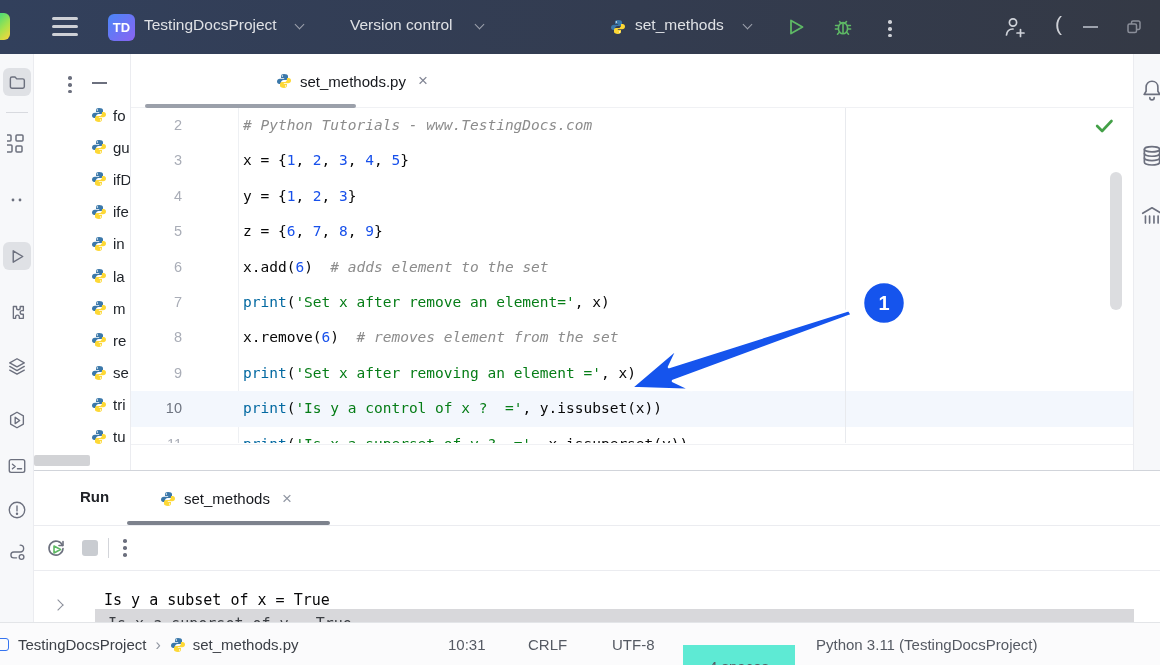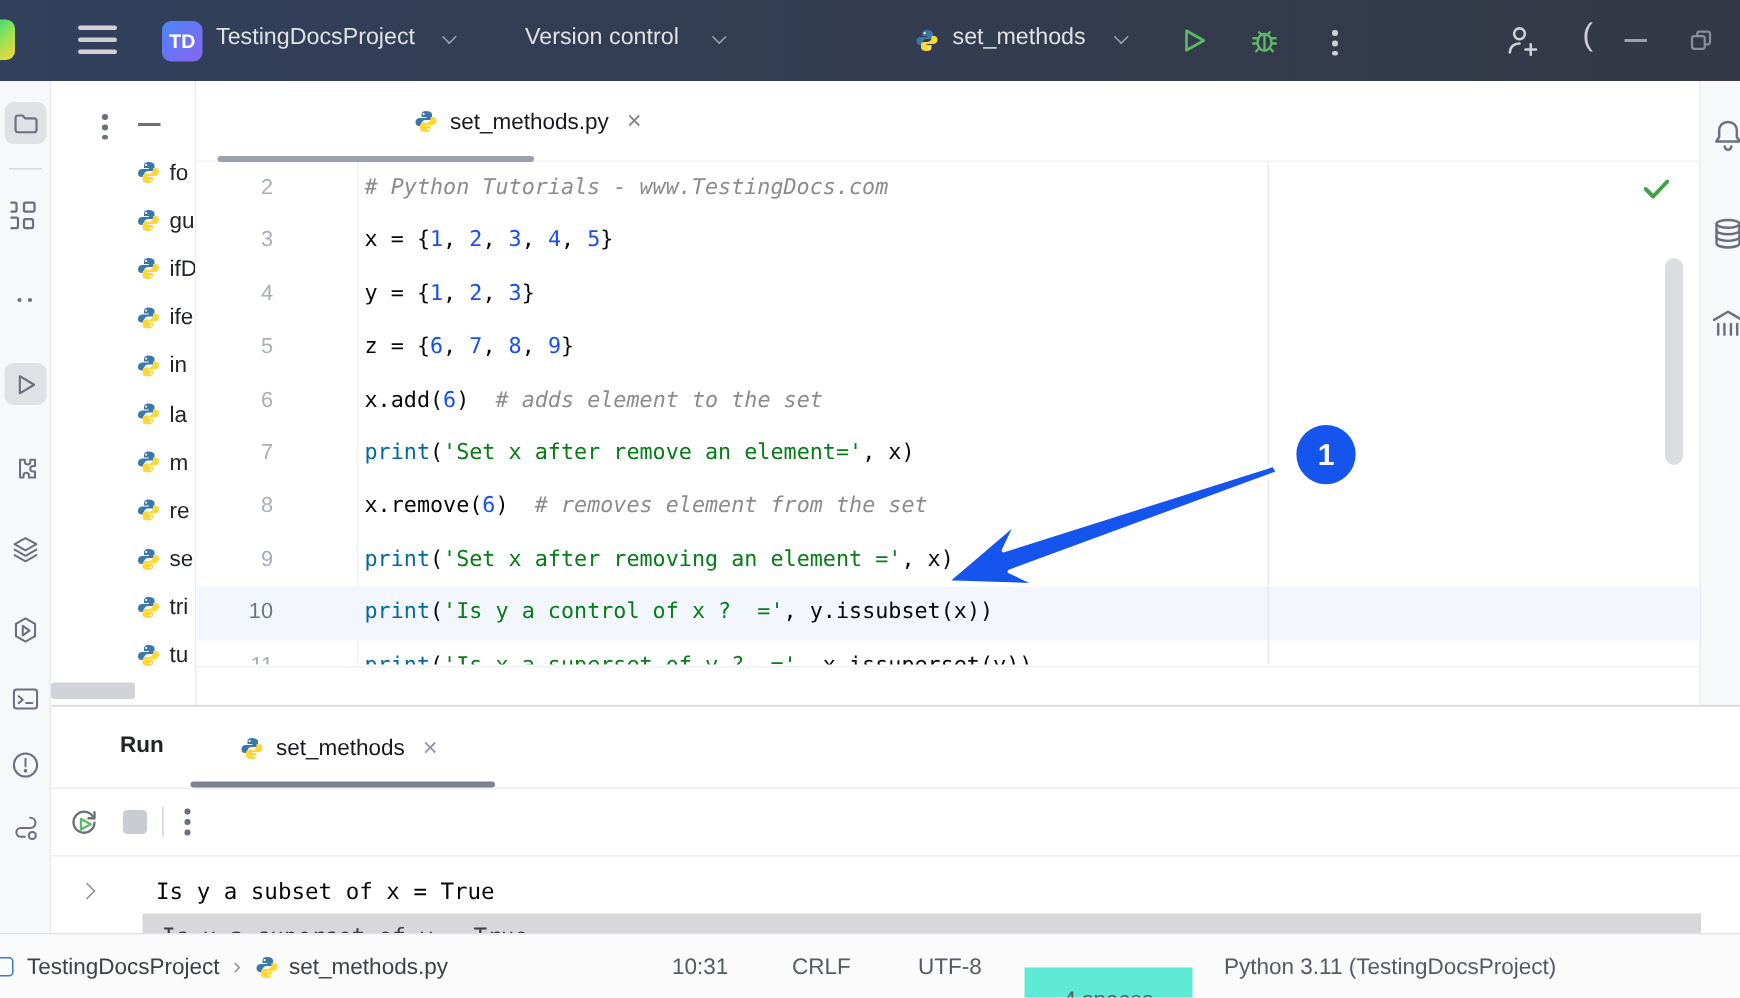--- a/index.html
+++ b/index.html
@@ -81,21 +81,21 @@
     border-top:1px solid #d1d4da; }
   #run-header { position:relative; height:55px; border-bottom:1px solid #ebecf0; }
   #run-title { position:absolute; left:46px; top:17px; font-size:15px; font-weight:bold; color:#212328; }
   #run-tab { position:absolute; left:126px; top:0; height:55px; display:flex; align-items:center; cursor:pointer; }
   #run-tab .pyico { width:16px; height:16px; }
   #run-tab .tab-label { margin-left:8px; font-size:15px; color:#16181d; }
   #run-tab-underline { position:absolute; left:93px; top:50px; width:203px; height:4px; border-radius:2px; background:#7d828d; }
   #run-toolbar { position:relative; height:45px; border-bottom:1px solid #ebecf0; display:flex; align-items:center; }
   .tb-div { width:1px; height:20px; background:#d3d5da; margin:0 10px; }
   #console { position:relative; height:51px; overflow:hidden; font-family:"DejaVu Sans Mono", monospace; font-size:15px; }
-  .con-row1 { position:absolute; left:0; top:8px; height:30px; width:100%; display:flex; align-items:center; }
+  .con-row1 { position:absolute; left:0; top:8px; height:30px; width:100%; display:flex; align-items:flex-end; }
   .fold-chev { margin-left:20px; width:8px; height:8px; border-right:1.7px solid #8a8e99; border-bottom:1.7px solid #8a8e99; transform:rotate(-45deg); }
   .con-text { margin-left:42px; color:#070708; }
   .con-row2 { position:absolute; left:61px; top:38px; height:30px; right:26px; background:#d8d8db;
     display:flex; align-items:center; }
   .con-row2 .con-text { margin-left:13px; color:#3c3f44; }
 
   
   #status-bar { position:absolute; left:0; top:622px; width:1160px; height:43px; background:#fbfbfc;
     border-top:1px solid #e3e5e8; font-size:15px; color:#555a63; }
   #crumbs { position:absolute; left:0; top:0; height:43px; display:flex; align-items:center; color:#3c4047; }

